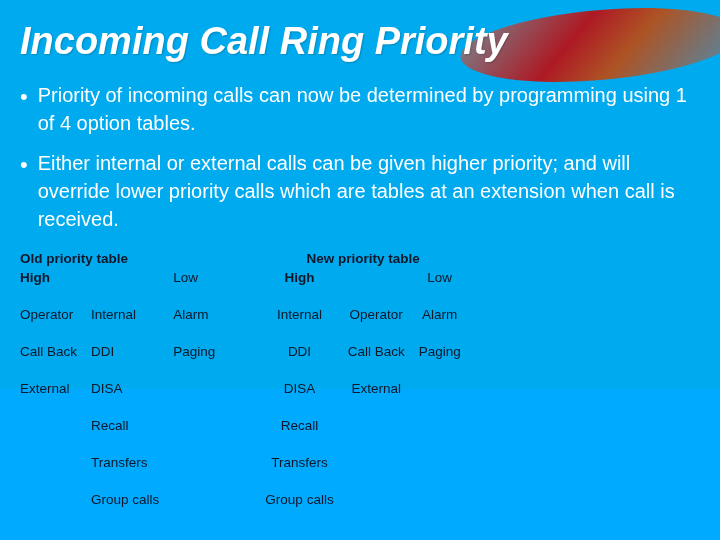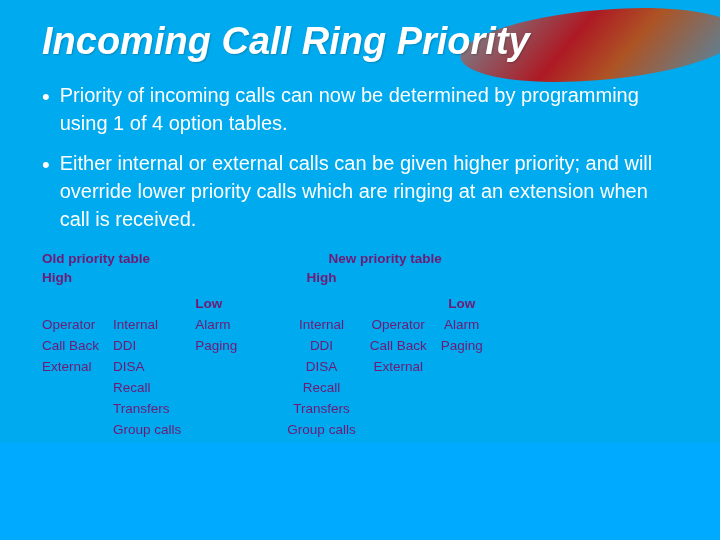--- a/index.html
+++ b/index.html
@@ -7,24 +7,24 @@
       width: 720px;
       height: 540px;
       background-color: #00aaff;
       font-family: Arial, sans-serif;
       overflow: hidden;
       position: relative;
     }
 
     .slide {
       width: 720px;
-      height: 443px;
+      height: 389px;
       background-color: #00aaee;
       position: relative;
-      padding: 20px 42px;
+      padding: 20px 20px;
     }
 
     
     .ribbon {
       position: absolute;
       top: 10px;
       right: -20px;
       width: 280px;
       height: 70px;
       background: linear-gradient(135deg, #888 0%, #cc0000 40%, #cc4400 60%, #5588aa 100%);
@@ -63,65 +63,64 @@
       font-size: 22px;
       margin-right: 10px;
       margin-top: 1px;
       flex-shrink: 0;
     }
 
     .priority-tables {
       display: flex;
       gap: 0px;
       font-size: 13.5px;
-      color: #701a75;
+      color: #0f172a;
       margin-top: 8px;
     }
 
     .table-section {
       margin-right: 20px;
     }
 
     .table-title {
       font-weight: bold;
       margin-bottom: 2px;
     }
 
     .table-grid {
       display: grid;
       grid-template-columns: auto auto auto;
-      gap: 0px 14px;
+      gap: 16px 14px;
       line-height: 1.55;
     }
 
     .col-header {
       font-weight: bold;
     }
 
     .col-low-header {
-      font-weight: bold;
-      margin-top: 26px;
+      font-weight: normal;
     }
   </style>
 </head>
 <body>
 
 <div class="slide">
   <div class="ribbon"></div>
 
   <div class="title">Incoming Call Ring Priority</div>
 
   <ul class="bullets">
     <li>
       <span class="bullet-dot">•</span>
       <span>Priority of incoming calls can now be determined by programming using 1 of 4 option tables.</span>
     </li>
     <li>
       <span class="bullet-dot">•</span>
-      <span>Either internal or external calls can be given higher priority; and will override lower priority calls which are ringing at an extension when call is received.</span>
+      <span>Either internal or external calls can be given higher priority; and will override lower priority calls which are tables at an extension when call is received.</span>
     </li>
   </ul>
 
   <div class="priority-tables">
 
     <div class="table-section">
       <div class="table-title">Old priority table</div>
       <div class="table-grid">
 
         <span class="col-header">High</span>

